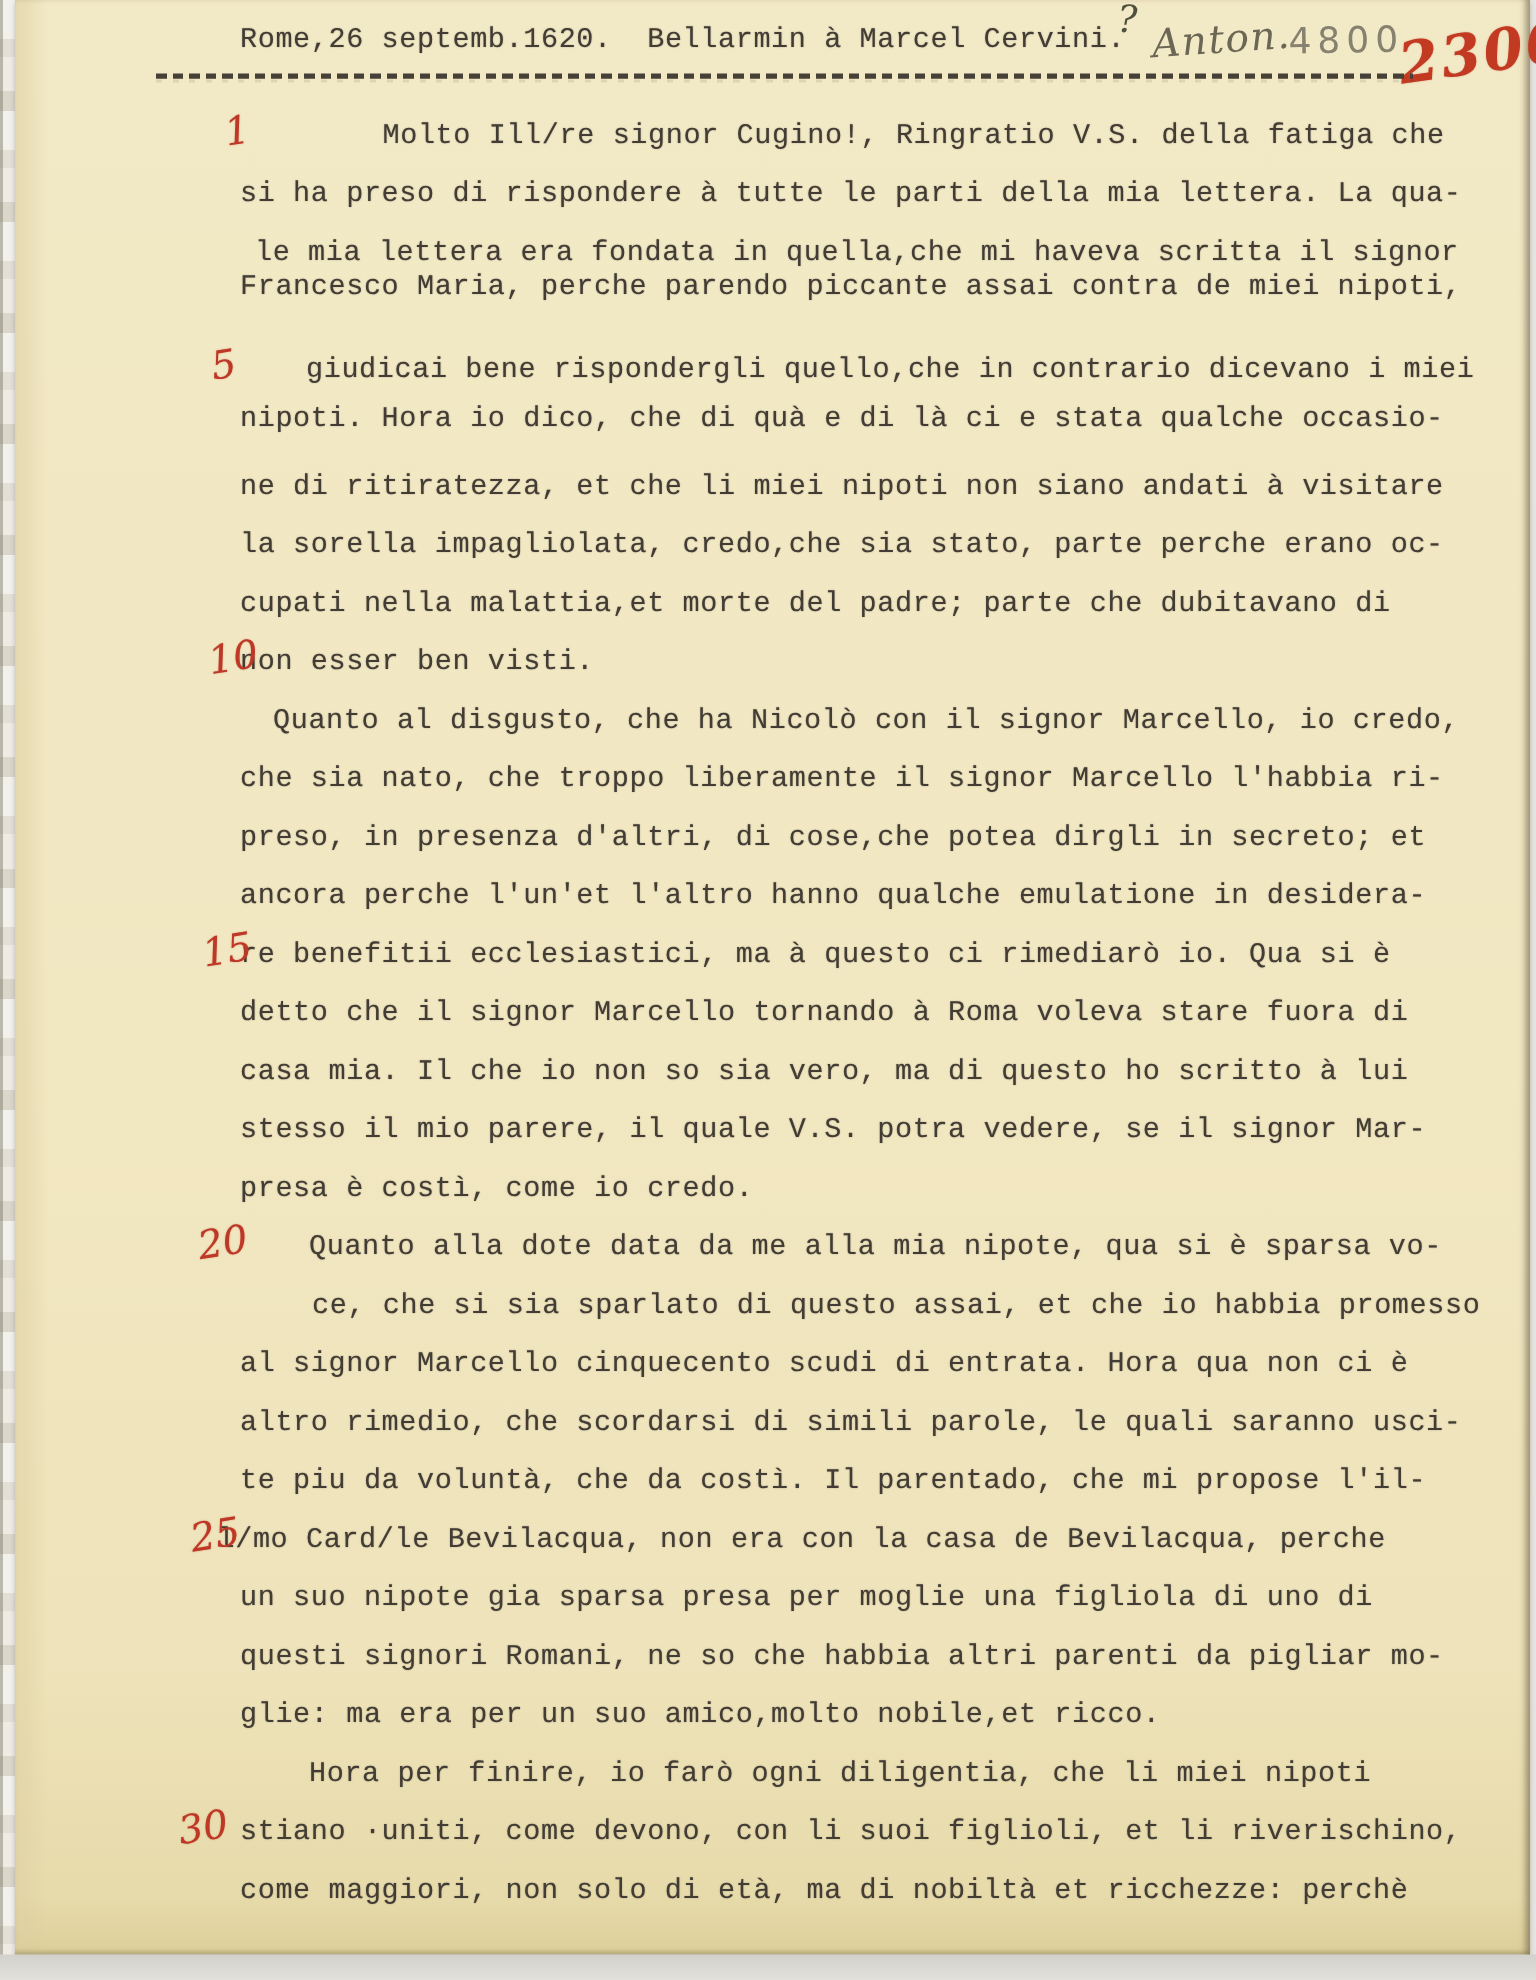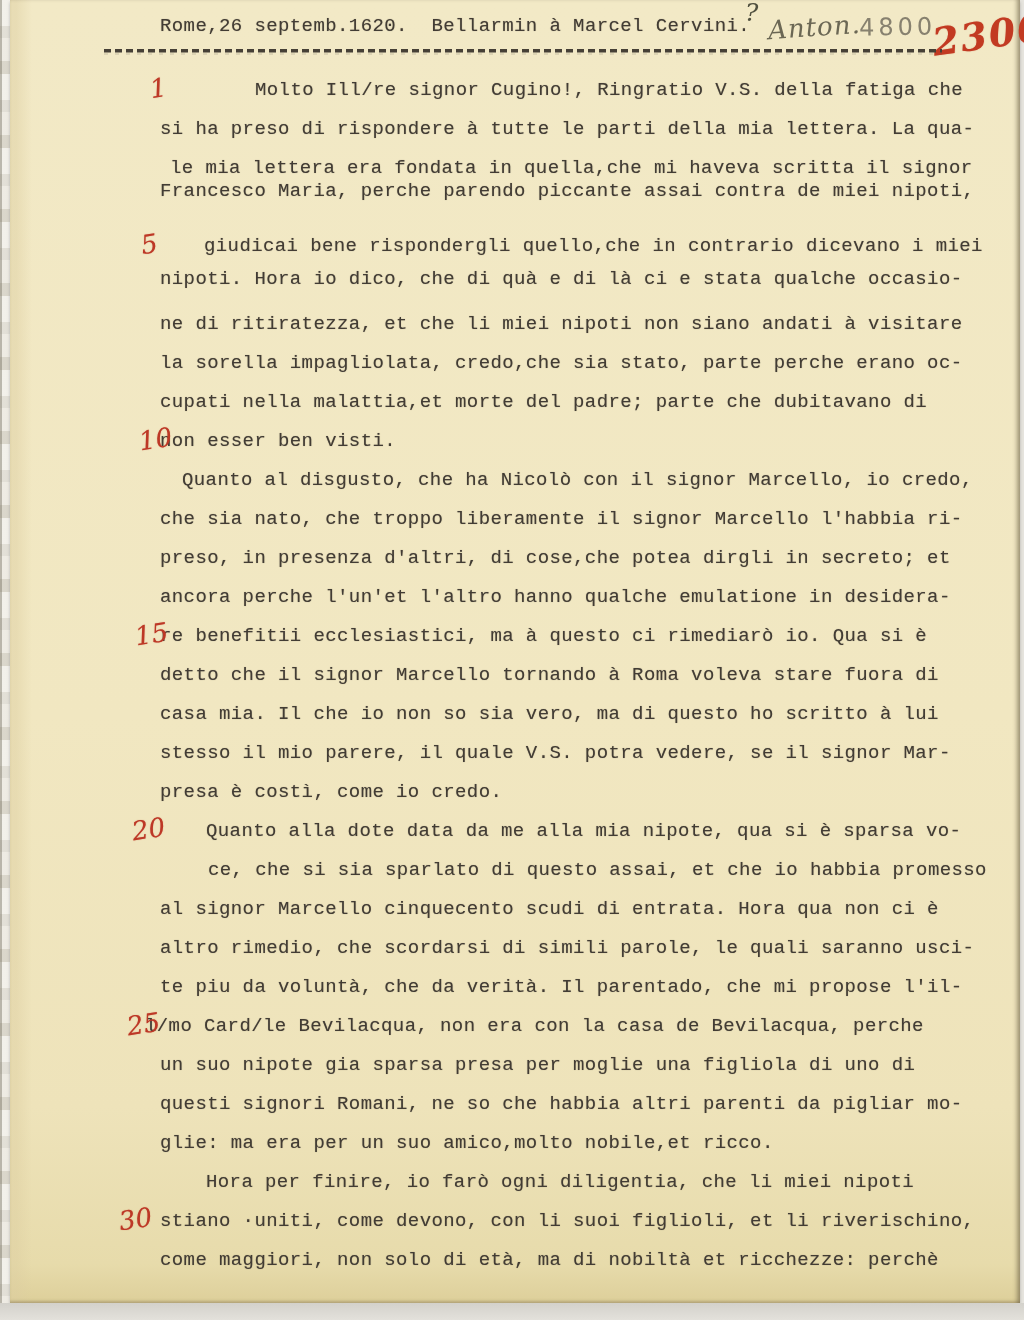--- a/index.html
+++ b/index.html
@@ -112,21 +112,21 @@
         <div class="typed text-line" style="top: 586px; left: 150px;">ancora perche l'un'et l'altro hanno qualche emulatione in desidera-</div>
         <div class="typed text-line" style="top: 625px; left: 150px;">re benefitii ecclesiastici, ma à questo ci rimediarò io. Qua si è</div>
         <div class="typed text-line" style="top: 664px; left: 150px;">detto che il signor Marcello tornando à Roma voleva stare fuora di</div>
         <div class="typed text-line" style="top: 703px; left: 150px;">casa mia. Il che io non so sia vero, ma di questo ho scritto à lui</div>
         <div class="typed text-line" style="top: 742px; left: 150px;">stesso il mio parere, il quale V.S. potra vedere, se il signor Mar-</div>
         <div class="typed text-line" style="top: 781px; left: 150px;">presa è costì, come io credo.</div>
         <div class="typed text-line" style="top: 820px; left: 196px;">Quanto alla dote data da me alla mia nipote, qua si è sparsa vo-</div>
         <div class="typed text-line" style="top: 859px; left: 150px; margin-left: 48px;">ce, che si sia sparlato di questo assai, et che io habbia promesso</div>
         <div class="typed text-line" style="top: 898px; left: 150px;">al signor Marcello cinquecento scudi di entrata. Hora qua non ci è</div>
         <div class="typed text-line" style="top: 937px; left: 150px;">altro rimedio, che scordarsi di simili parole, le quali saranno usci-</div>
-        <div class="typed text-line" style="top: 976px; left: 150px;">te piu da voluntà, che da verità. Il parentado, che mi propose l'il-</div>
+        <div class="typed text-line" style="top: 976px; left: 150px;">te piu da voluntà, che da costì. Il parentado, che mi propose l'il-</div>
         <div class="typed text-line" style="top: 1015px; left: 135px;">l/mo Card/le Bevilacqua, non era con la casa de Bevilacqua, perche</div>
         <div class="typed text-line" style="top: 1054px; left: 150px;">un suo nipote gia sparsa presa per moglie una figliola di uno di</div>
         <div class="typed text-line" style="top: 1093px; left: 150px;">questi signori Romani, ne so che habbia altri parenti da pigliar mo-</div>
         <div class="typed text-line" style="top: 1132px; left: 150px;">glie: ma era per un suo amico,molto nobile,et ricco.</div>
         <div class="typed text-line" style="top: 1171px; left: 196px;">Hora per finire, io farò ogni diligentia, che li miei nipoti</div>
         <div class="typed text-line" style="top: 1210px; left: 150px;">stiano ·uniti, come devono, con li suoi figlioli, et li riverischino,</div>
         <div class="typed text-line" style="top: 1249px; left: 150px;">come maggiori, non solo di età, ma di nobiltà et ricchezze: perchè</div>
       </div>
     <div id="margin-numbers">
         <div class="margin-num" style="top: 73px; left: 140px;">1</div>

